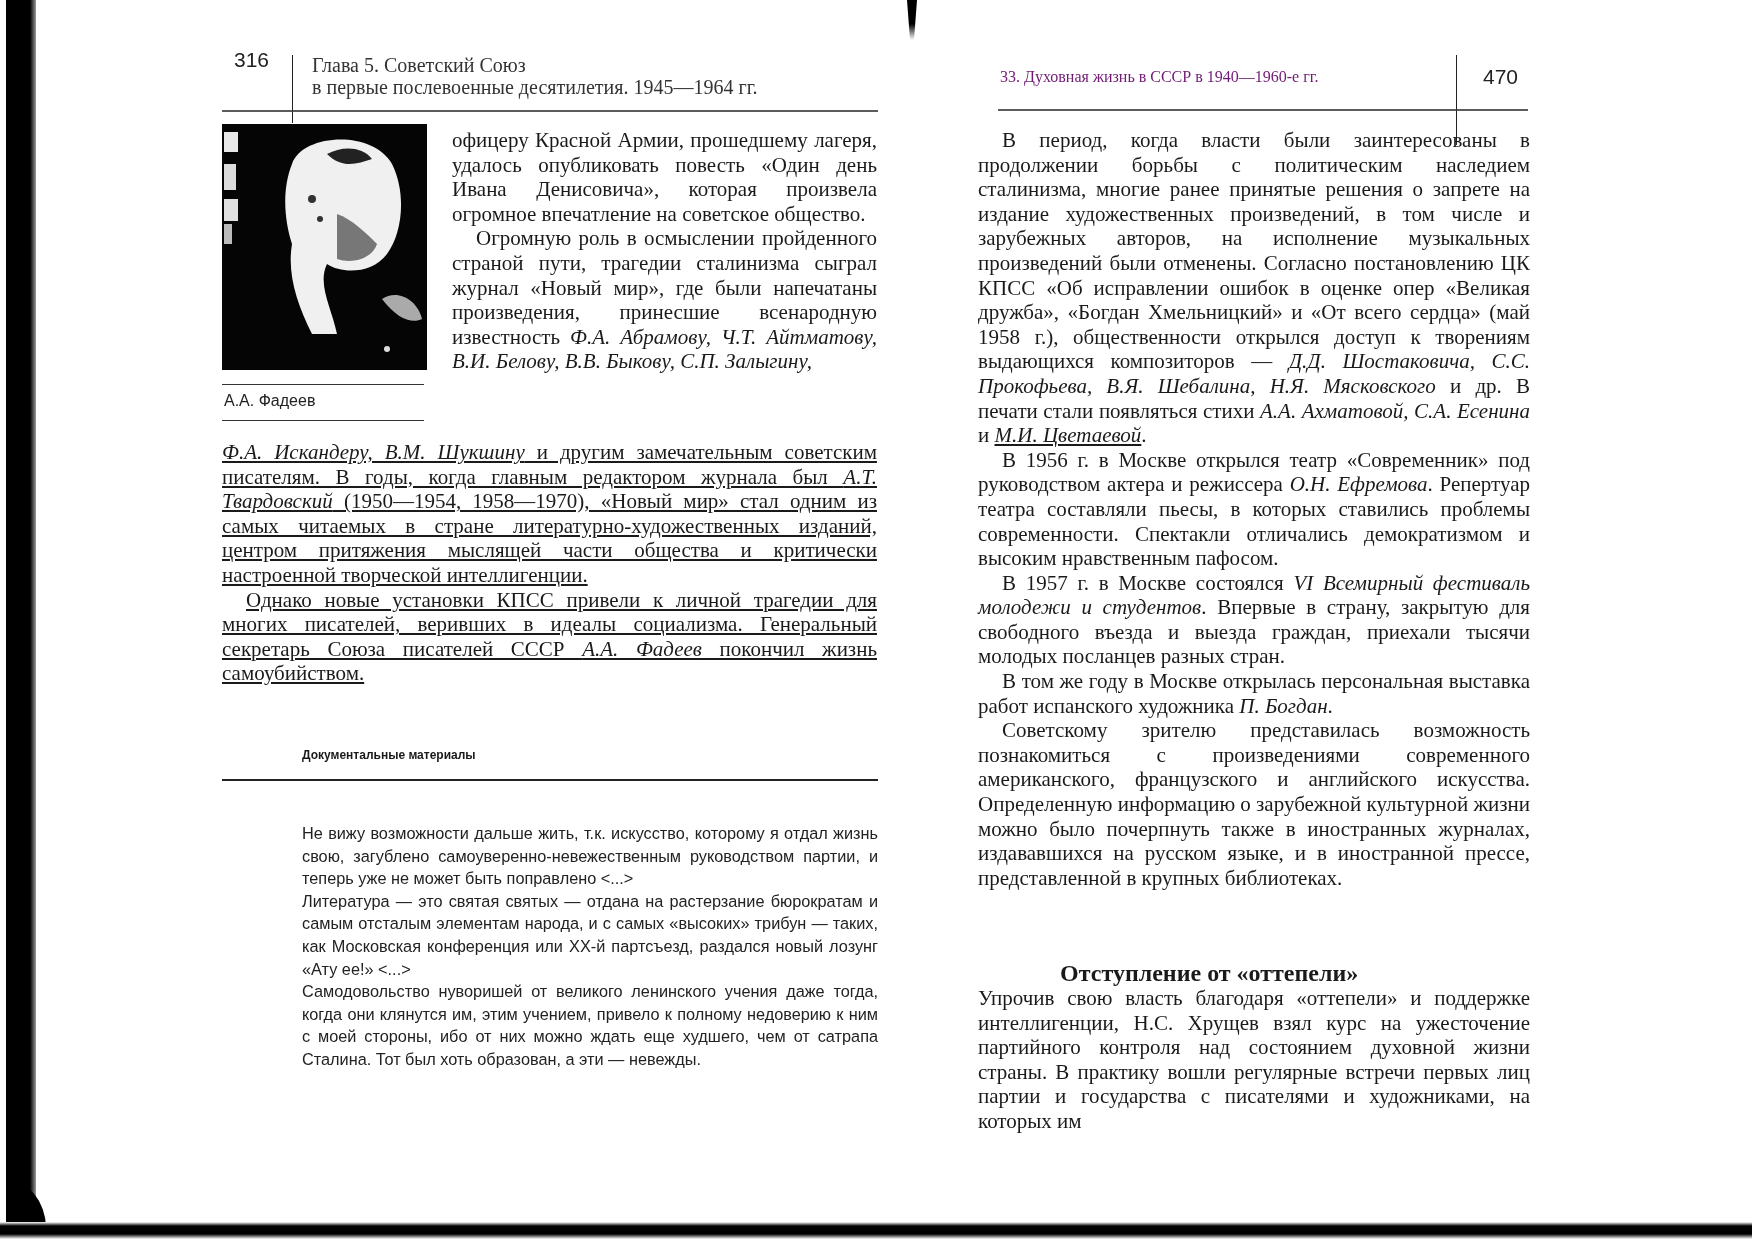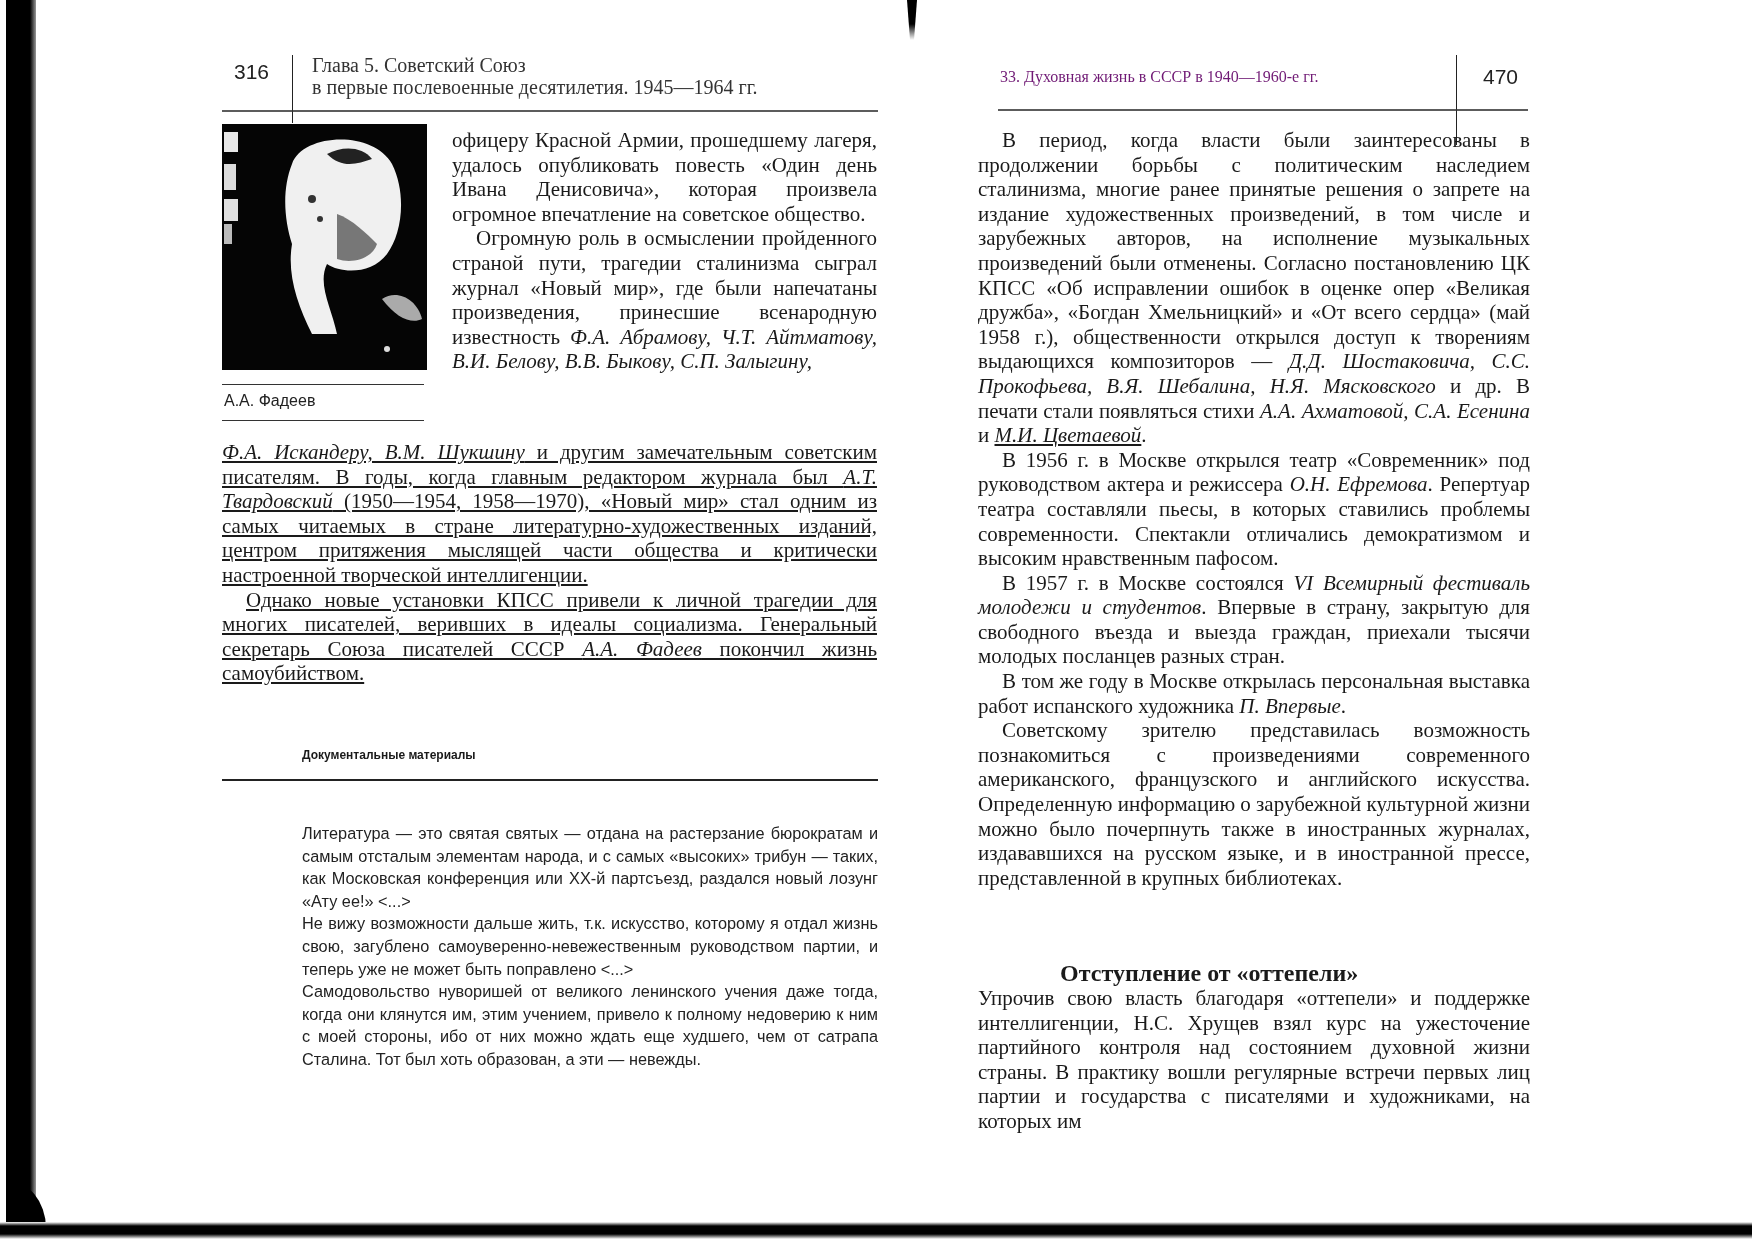--- a/index.html
+++ b/index.html
@@ -15,21 +15,21 @@
   .spine-mark { position:absolute; left:907px; top:0; width:10px; height:40px;
                 background:linear-gradient(180deg,#000 0,#000 60%,rgba(0,0,0,0) 100%);
                 clip-path:polygon(0 0,100% 0,70% 100%,30% 100%); }
 
   .page { position:absolute; top:0; height:1200px; }
   .page-left { left:0; width:900px; }
   .page-right { left:900px; width:852px; }
 
   
   .pnum { position:absolute; font-family:"Liberation Sans", sans-serif; font-size:21px; color:#222; }
-  .pnum-left { left:234px; top:60px; }
+  .pnum-left { left:234px; top:48px; }
   .pnum-right { left:583px; top:65px; }
   .hdr-vline-left { position:absolute; left:292px; top:55px; width:1px; height:68px; background:#222; }
   .hdr-vline-right { position:absolute; left:556px; top:55px; width:1px; height:90px; background:#222; }
   .hdr-line-left { position:absolute; left:222px; top:110px; width:656px; height:2px; background:#333; opacity:.8; }
   .hdr-line-right { position:absolute; left:98px; top:109px; width:530px; height:2px; background:#333; opacity:.8; }
   .running-left { position:absolute; left:312px; top:54px; font-size:20px; line-height:22px; color:#333; }
   .running-right { position:absolute; left:100px; top:68px; font-size:16px; color:#701a75; }
 
   
   .p { font-size:21px; line-height:24.6px; text-align:justify; margin:0; }
@@ -102,37 +102,37 @@
   </div>
 
   <div class="col-full-left">
     <p class="p"><i>Ф.А. Искандеру, В.М. Шукшину</i><span> и другим замечательным советским писателям. В годы, когда главным редактором журнала был </span><i>А.Т. Твардовский</i><span> (1950—1954, 1958—1970), «Новый мир» стал одним из самых читаемых в стране литературно-художественных изданий, центром притяжения мыслящей части общества и критически настроенной творческой интеллигенции.</span></p>
     <p class="p ind"><span>Однако новые установки КПСС привели к личной трагедии для многих писателей, веривших в идеалы социализма. Генеральный секретарь Союза писателей СССР </span><i>А.А. Фадеев</i><span> покончил жизнь самоубийством.</span></p>
   </div>
 
   <div class="doc-head">Документальные материалы</div>
   <div class="doc-line"></div>
   <div class="quote">
+    <p>Не вижу возможности дальше жить, т.к. искусство, которому я отдал жизнь свою, загублено самоуверенно-невежественным руководством партии, и теперь уже не может быть поправлено &lt;...&gt;</p>
     <p>Литература — это святая святых — отдана на растерзание бюрократам и самым отсталым элементам народа, и с самых «высоких» трибун — таких, как Московская конференция или XX-й партсъезд, раздался новый лозунг «Ату ее!» &lt;...&gt;</p>
-    <p>Не вижу возможности дальше жить, т.к. искусство, которому я отдал жизнь свою, загублено самоуверенно-невежественным руководством партии, и теперь уже не может быть поправлено &lt;...&gt;</p>
     <p>Самодовольство нуворишей от великого ленинского учения даже тогда, когда они клянутся им, этим учением, привело к полному недоверию к ним с моей стороны, ибо от них можно ждать еще худшего, чем от сатрапа Сталина. Тот был хоть образован, а эти — невежды.</p>
   </div>
 </div>
 
 <div class="page page-right">
   <div class="running-right">33. Духовная жизнь в СССР в 1940—1960-е гг.</div>
   <div class="hdr-vline-right"></div>
   <div class="pnum pnum-right">470</div>
   <div class="hdr-line-right"></div>
 
   <div class="col-right">
     <p class="p ind"><span>В период, когда власти были заинтересованы в продолжении борьбы с политическим наследием сталинизма, многие ранее принятые решения о запрете на издание художественных произведений, в том числе и зарубежных авторов, на исполнение музыкальных произведений были отменены. Согласно постановлению ЦК КПСС «Об исправлении ошибок в оценке опер «Великая дружба», «Богдан Хмельницкий» и «От всего сердца» (май 1958 г.), общественности открылся доступ к творениям выдающихся композиторов — </span><i>Д.Д. Шостаковича, С.С. Прокофьева, В.Я. Шебалина, Н.Я. Мясковского</i><span> и др. В печати стали появляться стихи </span><i>А.А. Ахматовой, С.А. Есенина</i><span> и </span><i class="u">М.И. Цветаевой</i><span>.</span></p>
     <p class="p ind"><span>В 1956 г. в Москве открылся театр «Современник» под руководством актера и режиссера </span><i>О.Н. Ефремова</i><span>. Репертуар театра составляли пьесы, в которых ставились проблемы современности. Спектакли отличались демократизмом и высоким нравственным пафосом.</span></p>
     <p class="p ind"><span>В 1957 г. в Москве состоялся </span><i>VI Всемирный фестиваль молодежи и студентов</i><span>. Впервые в страну, закрытую для свободного въезда и выезда граждан, приехали тысячи молодых посланцев разных стран.</span></p>
-    <p class="p ind"><span>В том же году в Москве открылась персональная выставка работ испанского художника </span><i>П. Впервые</i><span>.</span></p>
+    <p class="p ind"><span>В том же году в Москве открылась персональная выставка работ испанского художника </span><i>П. Богдан</i><span>.</span></p>
     <p class="p ind">Советскому зрителю представилась возможность познакомиться с произведениями современного американского, французского и английского искусства. Определенную информацию о зарубежной культурной жизни можно было почерпнуть также в иностранных журналах, издававшихся на русском языке, и в иностранной прессе, представленной в крупных библиотеках.</p>
   </div>
 
   <div class="sec-title">Отступление от «оттепели»</div>
   <div class="col-right2">
     <p class="p">Упрочив свою власть благодаря «оттепели» и поддержке интеллигенции, Н.С. Хрущев взял курс на ужесточение партийного контроля над состоянием духовной жизни страны. В практику вошли регулярные встречи первых лиц партии и государства с писателями и художниками, на которых им</p>
   </div>
 </div>
 
 </body></html>

